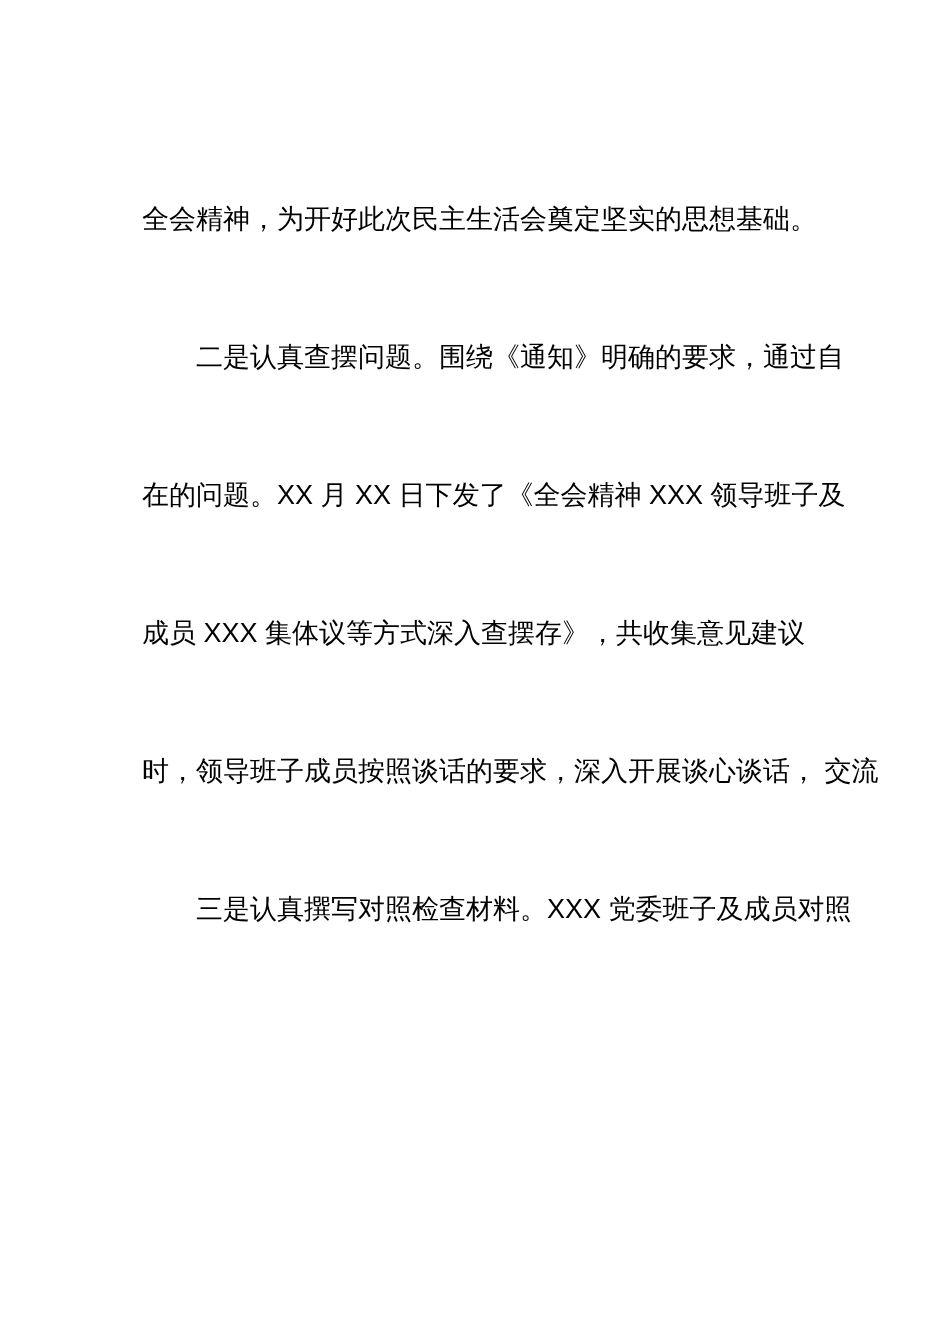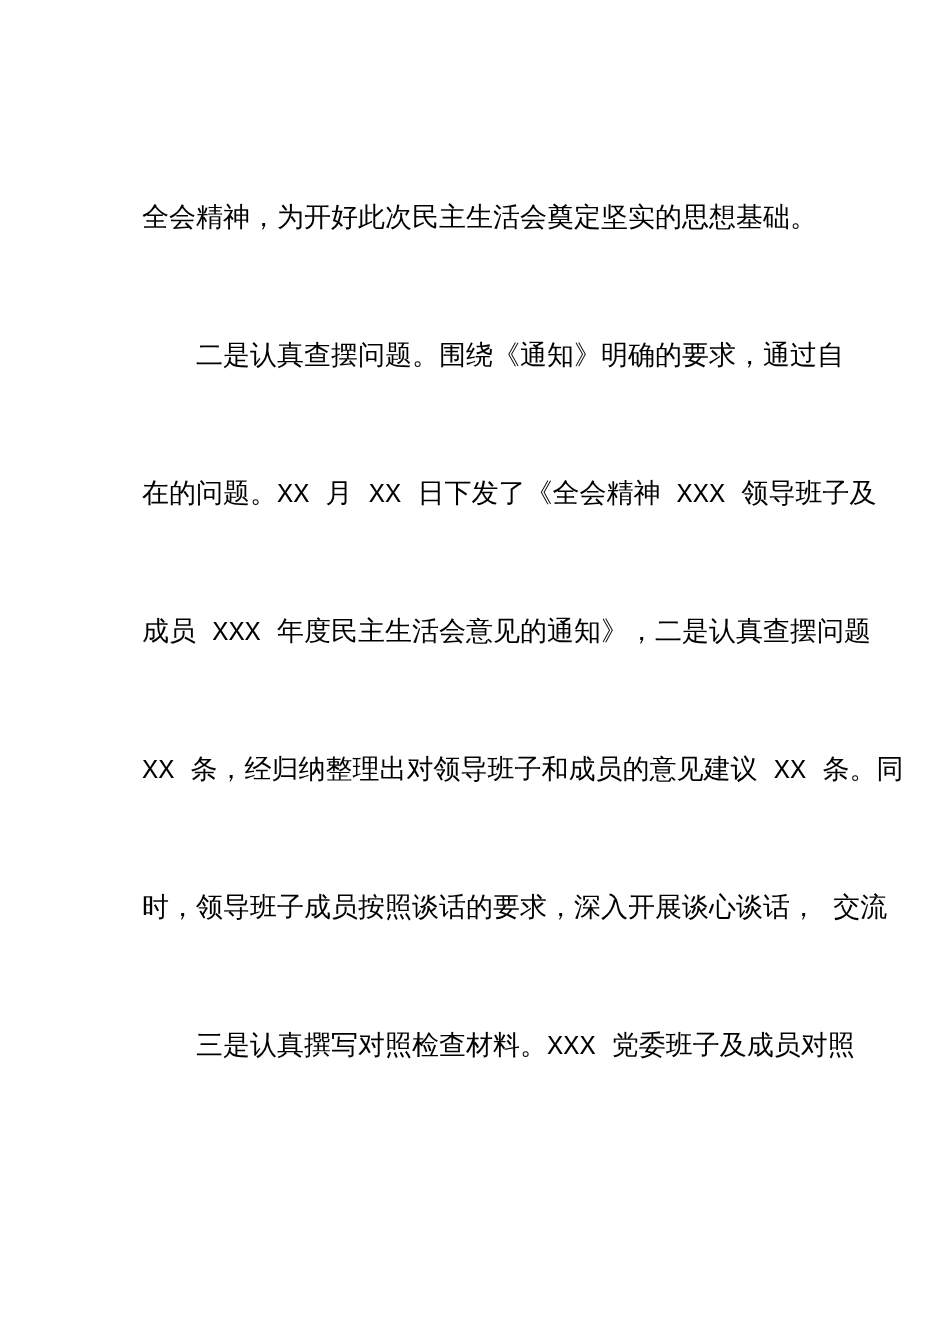--- a/index.html
+++ b/index.html
@@ -6,21 +6,21 @@
     margin: 0;
     padding: 0;
     background: #ffffff;
   }
   .page {
     position: relative;
     width: 950px;
     height: 1344px;
     background: #ffffff;
     overflow: hidden;
-    font-family: Liberation Mono, monospace;
+    font-family: Liberation Sans, sans-serif;
   }
   .text-body {
     position: absolute;
     left: 142px;
     top: 104px;
     width: 712px;
     color: #000000;
     font-size: 27px;
     line-height: 46px;
     letter-spacing: 0px;
@@ -34,22 +34,21 @@
   }
 </style>
 </head>
 <body>
 
 <div class="page">
   <div class="text-body">
     <div class="line">全会精神，为开好此次民主生活会奠定坚实的思想基础。</div>
     <div class="line">　　二是认真查摆问题。围绕《通知》明确的要求，通过自</div>
     <div class="line">在的问题。XX 月 XX 日下发了《全会精神 XXX 领导班子及</div>
-    <div class="line">成员 XXX 年度民主生活会意见的通知》，二是认真查摆问题</div>
-    <div class="line">XX 条，经归纳整理出对领导班子和成员的意见建议 XX 条。同</div>
+    <div class="line">成员 XXX 集体议等方式深入查摆存》，共收集意见建议</div>
     <div class="line">时，领导班子成员按照谈话的要求，深入开展谈心谈话， 交流</div>
     <div class="line">　　三是认真撰写对照检查材料。XXX 党委班子及成员对照</div>
     
     
     
     
     
     
     
     

